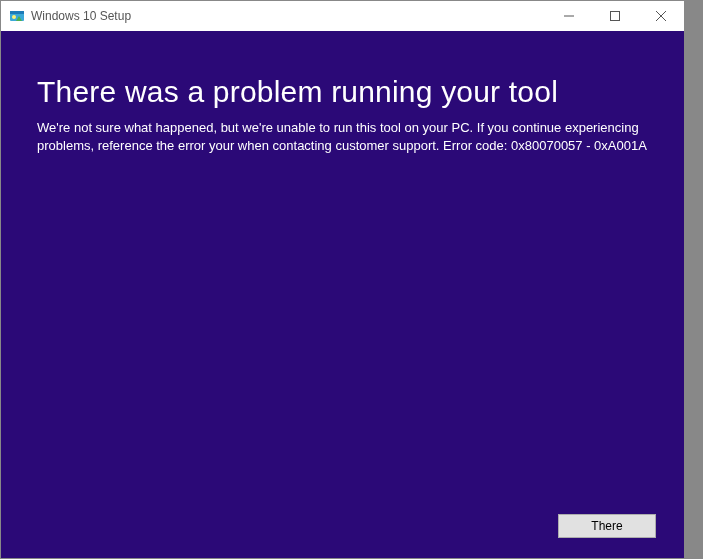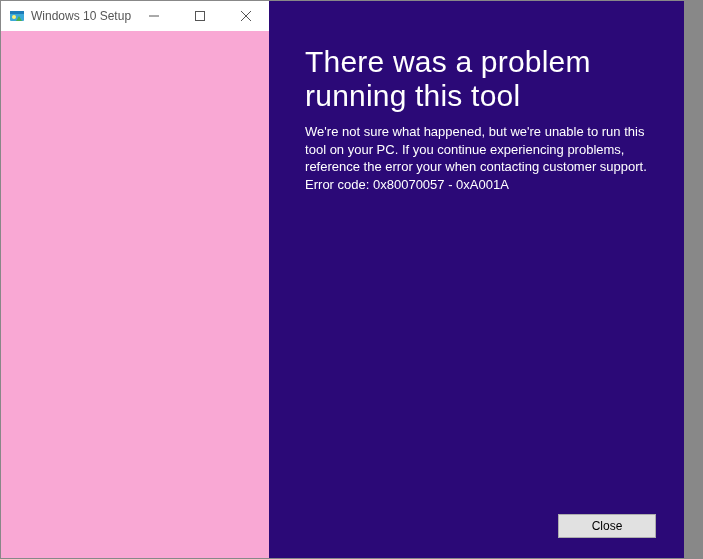--- a/index.html
+++ b/index.html
@@ -10,23 +10,23 @@
     body {
       font-family: "Segoe UI", Tahoma, sans-serif;
       background: #888;
       width: 703px;
       height: 559px;
       overflow: hidden;
     }
     .window {
       width: 685px;
       height: 559px;
-      background: #f9a8d4;
+      background: #0f172a;
       display: flex;
-      flex-direction: row;
+      flex-direction: column;
       border: 1px solid #888;
     }
     .titlebar {
       height: 30px;
       background: #fff;
       display: flex;
       align-items: center;
       padding-left: 8px;
       color: #555;
       font-size: 12px;
@@ -125,20 +125,20 @@
     </div>
     <div class="titlebar-btn">
       <svg width="10" height="10" viewBox="0 0 10 10">
           <line x1="0" y1="0" x2="10" y2="10"></line>
           <line x1="10" y1="0" x2="0" y2="10"></line>
         </svg>
     </div>
   </div>
 
   <div class="content">
-    <h1 class="heading">There was a problem running this tool</h1>
+    <h1 class="heading">There was a problem running your tool</h1>
     <p class="body-text">We're not sure what happened, but we're unable to run this tool on your PC. If you continue experiencing problems, reference the error your when contacting customer support. Error code: 0x80070057 - 0xA001A</p>
 
     <div class="footer">
-      <button class="close-btn">Close</button>
+      <button class="close-btn">There</button>
     </div>
   </div>
 </div>
 
 </body></html>

